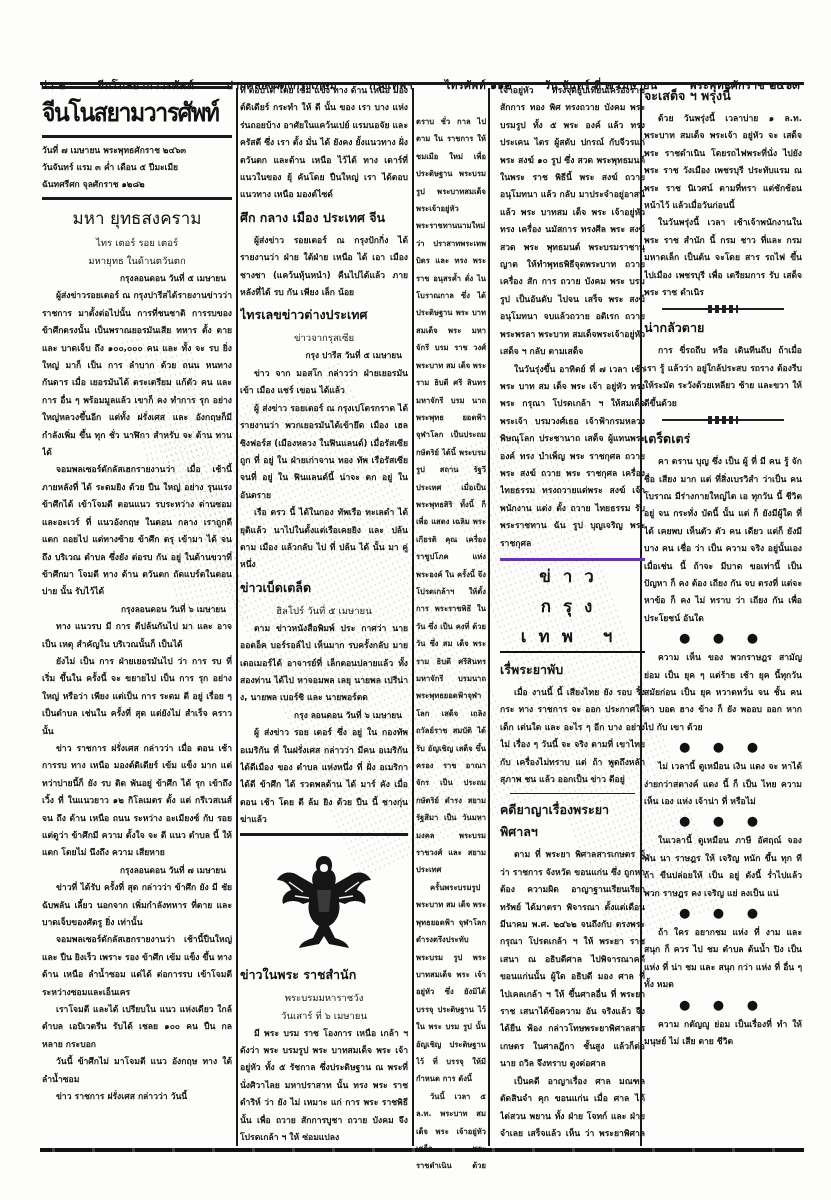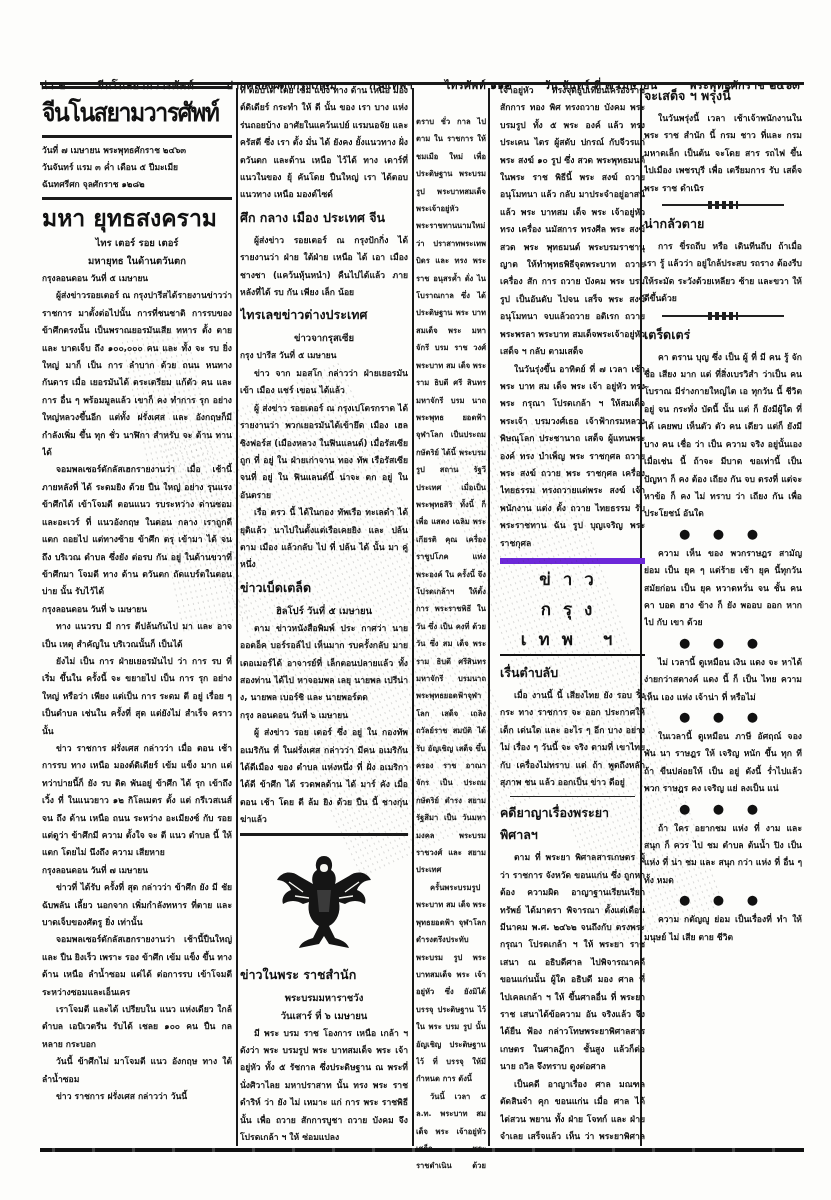--- a/index.html
+++ b/index.html
@@ -17,26 +17,26 @@
   .vrule { position:absolute; top:88px; width:2px; background:#1a1a1a; }
   .masthead { font-family:"DejaVu Serif", serif; font-size:25px; font-weight:bold;
          letter-spacing:-1.5px; line-height:36px; white-space:nowrap; margin:6px 0 4px 0;
          transform:scaleX(0.92); transform-origin:left; }
   .mast-info { text-align:left; font-size:8.5px; line-height:17px; }
   .hr-thick { height:3px; background:#1a1a1a; margin:4px 0; }
   .hr-thin { height:1px; background:#222; margin:5px 10px; }
   .hr-orn { height:2px; background:#222; margin:7px 18px; position:relative; }
   .hr-orn::after { content:""; position:absolute; left:50%; top:-3px; width:30px; height:8px;
          margin-left:-15px; background:repeating-linear-gradient(90deg,#222 0 4px,transparent 4px 7px); }
-  .h-big { font-size:23px; line-height:28px; font-weight:bold; margin:4px 0 2px; }
+  .h-big { text-align:center; font-size:17px; line-height:28px; font-weight:normal; margin:4px 0 2px; }
   .h-med { font-size:12.5px; line-height:22px; font-weight:bold; margin:3px 0; }
-  .h-sub { text-align:center; font-size:9.5px; line-height:18px; font-weight:bold; }
-  .dateline { font-size:8.4px; padding-right:6px; }
+  .h-sub { text-align:center; font-size:9.5px; line-height:18px; font-weight:normal; }
+  .dateline { text-align:right; font-size:8.4px; padding-right:6px; }
   .dots { text-align:center; font-size:13px; letter-spacing:9px; line-height:22px; }
-  .boxed-title { border-top:6px solid #6d28d9; border-bottom:2px solid #111; text-align:center;
+  .boxed-title { border-top:3px solid #6d28d9; border-bottom:2px solid #111; text-align:center;
          font-size:17px; font-weight:bold; letter-spacing:12px; line-height:30px; margin:6px 0; }
   .garuda { display:block; margin:10px auto 8px; }
   .ink-bottom { position:absolute; top:1148px; left:40px; width:764px; height:4px;
          background:repeating-linear-gradient(90deg,#111 0 12px,#444 12px 15px,#111 15px 40px); }
   .speckle { position:absolute; pointer-events:none; opacity:0.18;
          background-image:radial-gradient(#333 0.7px, transparent 0.9px); background-size:5px 6px; }
 </style>
 </head>
 <body>
 
@@ -118,31 +118,32 @@
     <p class="noindent">ตราบ ชั่ว กาล ไปตาม ใน ราชการ ให้ ชมเมือ ใหม่ เพื่อ ประดิษฐาน พระบรมรูป พระบาทสมเด็จพระเจ้าอยู่หัว พระราชทานนามใหม่ว่า ปราสาทพระเทพบิดร และ ทรง พระราช อนุสรค้ำ ดั่ง ไนโบราณกาล ซึ่ง ได้ ประดิษฐาน พระ บาท สมเด็จ พระ มหา จักรี บรม ราช วงศ์ พระบาท สม เด็จ พระ ราม ธิบดี ศรี สินทรมหาจักรี บรม นาถ พระพุทธ ยอดฟ้า จุฬาโลก เป็นประถมกษัตริย์ ได้นี้ พระบรมรูป สถาน รัฐวี ประเทศ เมื่อเป็น พระพุทธสิริ ทั้งนี้ ก็ เพื่อ แสดง เฉลิม พระเกียรติ คุณ เครื่อง ราชูปโภค แห่ง พระองค์ ใน ครั้งนี้ จึงโปรดเกล้าฯ ให้ตั้ง การ พระราชพิธี ใน วัน ซึ่ง เป็น คงที่ ด้วย วัน ซึ่ง สม เด็จ พระ ราม ธิบดี ศรีสินทรมหาจักรี บรมนาถ พระพุทธยอดฟ้าจุฬาโลก เสด็จ เถลิง ถวัลย์ราช สมบัติ ได้รับ อัญเชิญ เสด็จ ขึ้น ครอง ราช อาณา จักร เป็น ประถม กษัตริย์ ดำรง สยาม รัฐสีมา เป็น วันมหามงคล พระบรมราชวงศ์ และ สยามประเทศ</p>
     <p>ครั้นพระบรมรูป พระบาท สม เด็จ พระ พุทธยอดฟ้า จุฬาโลก ดำรงตรึงประทับ พระบรม รูป พระ บาทสมเด็จ พระ เจ้าอยู่หัว ซึ่ง ยังมิได้ บรรจุ ประดิษฐาน ไว้ ใน พระ บรม รูป นั้น อัญเชิญ ประดิษฐาน ไว้ ที่ บรรจุ ให้มีกำหนด การ ดังนี้</p>
     <p>วันนี้ เวลา ๕ ล.ท. พระบาท สม เด็จ พระ เจ้าอยู่หัว เสด็จ พระ ราชดำเนิน ด้วย กระบวน รถ ยนตร์ พระ ที่ นั่ง ไป ทรง ประกอบ พระราชพิธี ตาม หมาย กำหนด การ ณ พระ ที่ นั่งประพาสพระรูป พระ ราชดำริห์ ให้ โดย พระ บรม รูป เสด็จ พระ ศรีรัตนศาสดาราม เสด็จ ประทับ ณ พระ บรม มหาราชวังด้วย</p>
 
   </div>
 
   <div class="col" style="left:492px;width:145px;height:1058px;margin-left:8px;">
     <p class="noindent">เจ้าอยู่หัว ทรงจุดธูปเทียนเครื่องราชสักการ ทอง พิศ ทรงถวาย บังคม พระ บรมรูป ทั้ง ๕ พระ องค์ แล้ว ทรง ประเคน ไตร ผู้สดับ ปกรณ์ กับจีวรแก่ พระ สงฆ์ ๑๐ รูป ซึ่ง สวด พระพุทธมนต์ ในพระ ราช พิธีนี้ พระ สงฆ์ ถวาย อนุโมทนา แล้ว กลับ มาประจำอยู่อาสน์ แล้ว พระ บาทสม เด็จ พระ เจ้าอยู่หัว ทรง เครื่อง นมัสการ ทรงศีล พระ สงฆ์ สวด พระ พุทธมนต์ พระบรมราชานุญาต ให้ทำพุทธพิธีจุดพระบาท ถวาย เครื่อง สัก การ ถวาย บังคม พระ บรมรูป เป็นอันดับ ไปจน เสร็จ พระ สงฆ์ อนุโมทนา จบแล้วถวาย อติเรก ถวาย พระพรลา พระบาท สมเด็จพระเจ้าอยู่หัว เสด็จ ฯ กลับ ตามเสด็จ</p>
     <p>ในวันรุ่งขึ้น อาทิตย์ ที่ ๗ เวลา เช้า พระ บาท สม เด็จ พระ เจ้า อยู่หัว ทรง พระ กรุณา โปรดเกล้า ฯ ให้สมเด็จ พระเจ้า บรมวงศ์เธอ เจ้าฟ้ากรมหลวงพิษณุโลก ประชานาถ เสด็จ ผู้แทนพระ องค์ ทรง บำเพ็ญ พระ ราชกุศล ถวาย พระ สงฆ์ ถวาย พระ ราชกุศล เครื่อง ไทยธรรม ทรงถวายแด่พระ สงฆ์ เจ้าพนักงาน แต่ง ตั้ง ถวาย ไทยธรรม รับ พระราชทาน ฉัน รูป บุญเจริญ พระ ราชกุศล</p>
     <div class="boxed-title">ข่าว กรุง เทพ ฯ</div>
-    <div class="h-med">เรื่นตำบลับ</div>
+    <div class="h-med">เรื่พระยาพับ</div>
     <p>เมื่อ งานนี้ นี้ เสียงไทย ยัง รอบ ริ้ง กระ ทาง ราชการ จะ ออก ประกาศให้เด็ก เด่นใด และ อะไร ๆ อีก บาง อย่างไม่ เรื่อง ๆ วันนี้ จะ จริง ตามที่ เขาไทย กับ เครื่องไม่ทราบ แต่ ถ้า พูดถึงหลัก สุภาพ ชน แล้ว ออกเป็น ข่าว ดีอยู่</p>
     <div class="hr-thin"></div>
     <div class="h-med">คดียาญาเรื่องพระยาพิศาลฯ</div>
     <p>ตาม ที่ พระยา พิศาลสารเกษตร ผู้ว่า ราชการ จังหวัด ขอนแก่น ซึ่ง ถูกหา ต้อง ความผิด อาญาฐานเรียนเรียกทรัพย์ ได้มาตรา พิจารณา ตั้งแต่เดือน มีนาคม พ.ศ. ๒๔๖๒ จนถึงกับ ตรงพระกรุณา โปรดเกล้า ฯ ให้ พระยา ราช เสนา ณ อธิบดีศาล ไปพิจารณาคดี ขอนแก่นนั้น ผู้ใด อธิบดี มอง ศาล ที่ ไปเคลเกล้า ฯ ให้ ขึ้นศาลอื่น ที่ พระยา ราช เสนาได้ข้อความ อัน จริงแล้ว จึงได้ยืน ฟ้อง กล่าวโทษพระยาพิศาลสารเกษตร ในศาลฎีกา ชั้นสูง แล้วก็ต่อ นาย ถวิล จึงทราบ ดูงต่อศาล</p>
     <p>เป็นคดี อาญาเรื่อง ศาล มณฑล ตัดสินจำ คุก ขอนแก่น เมื่อ ศาล ได้ไต่สวน พยาน ทั้ง ฝ่าย โจทก์ และ ฝ่าย จำเลย เสร็จแล้ว เห็น ว่า พระยาพิศาล สารเกษตร มีโทษ ผิด สมดังข้อ หา ของ โจทก์ จึง ได้ พร้อม กัน พิพากษา ตัด สิน จำคุก พระยาพิศาลสารเกษตร รวม เป็นโทษ ๒ กระทง มีกำหนดโทษ ๓ ปี แต่ ได้ ยิน ว่า ฝ่ายโจทก์ จะ อุทธรณ์ คำพิพากษา นั้นต่อไป เพราะ เห็น ว่า โทษ ที่ จำเลย จะ ต้องรับนั้น ยัง น้อย อยู่</p>
 
   </div>
 
   <div class="col" style="left:644px;width:158px;height:1058px;">
     <div class="h-med">จะเสด็จ ฯ พรุ่งนี้</div>
+    <p>ด้วย วันพรุ่งนี้ เวลาบ่าย ๑ ล.ท. พระบาท สมเด็จ พระเจ้า อยู่หัว จะ เสด็จ พระ ราชดำเนิน โดยรถไฟพระที่นั่ง ไปยังพระ ราช วังเมือง เพชรบุรี ประทับแรม ณ พระ ราช นิเวศน์ ตามที่ทรา แต่ชักช้อนหน้าไว้ แล้วเมื่อวันก่อนนี้</p>
     <p>ในวันพรุ่งนี้ เวลา เช้าเจ้าพนักงานในพระ ราช สำนัก นี้ กรม ชาว ที่และ กรม มหาดเล็ก เป็นต้น จะโดย สาร รถไฟ ขึ้น ไปเมือง เพชรบุรี เพื่อ เตรียมการ รับ เสด็จ พระ ราช ดำเนิร</p>
     <div class="hr-orn"></div>
     <div class="h-med">น่ากลัวตาย</div>
     <p>การ ขี่รถถีบ หรือ เดินทีนถีบ ถ้าเมื่อ เรา รู้ แล้วว่า อยู่ใกล้ประสบ รถราง ต้องรีบ ให้ระมัด ระวังด้วยเหลียว ซ้าย และขวา ให้ดีขึ้นด้วย</p>
     <div class="hr-orn"></div>
     <div class="h-med">เตร็ดเตร่</div>
     <p>คา ตราน บุญ ซึ่ง เป็น ผู้ ที่ มี คน รู้ จัก ชื่อ เสียง มาก แต่ ที่สิ่งเบรวิสำ ว่าเป็น คน โบราณ มีร่างกายใหญ่ไต เอ ทุกวัน นี้ ชีวิต อยู่ จน กระทั่ง บัดนี้ นั้น แต่ ก็ ยังมีผู้ใด ที่ได้ เคยพบ เห็นตัว ตัว คน เดียว แต่ก็ ยังมี บาง คน เชื่อ ว่า เป็น ความ จริง อยู่นั้นเอง เมื่อเช่น นี้ ถ้าจะ มีบาด ขอเท่านี้ เป็นปัญหา ก็ คง ต้อง เถียง กัน จบ ตรงที่ แต่จะ หาข้อ ก็ คง ไม่ ทราบ ว่า เถียง กัน เพื่อ ประโยชน์ อันใด</p>
     <div class="dots">● ● ●</div>
     <p>ความ เห็น ของ พวกราษฎร สามัญ ย่อม เป็น ยุค ๆ แต่ร้าย เช้า ยุค นี้ทุกวัน สมัยก่อน เป็น ยุค หวาดหวั่น จน ชั้น คน คา บอด ฮาง ข้าง ก็ ยัง พออบ ออก หาก ไป กับ เขา ด้วย</p>
     <div class="dots">● ● ●</div>

